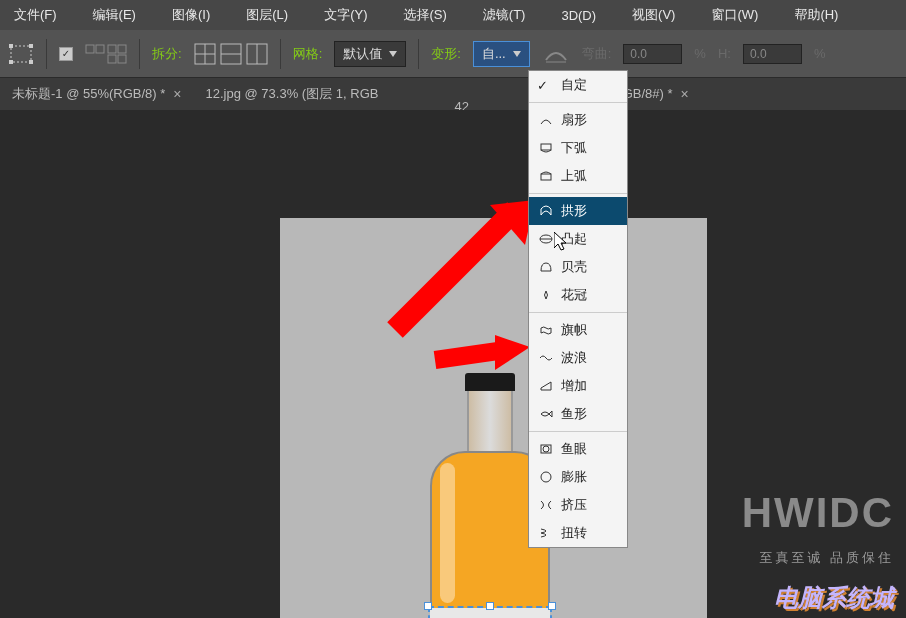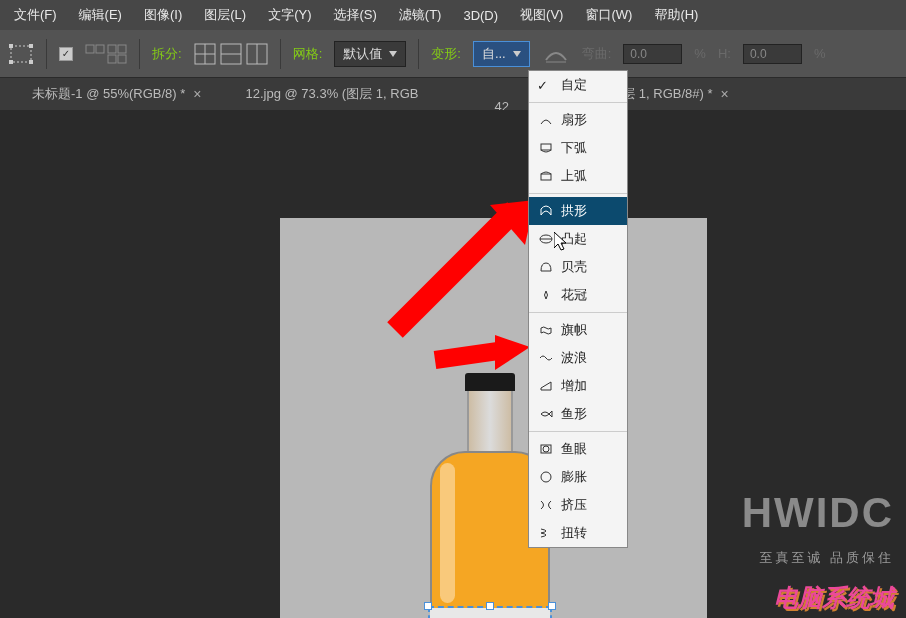--- a/index.html
+++ b/index.html
@@ -1,35 +1,35 @@
 <!DOCTYPE html>
 <html><head>
   <meta charset="utf-8">
   <style>
     * { margin: 0; padding: 0; box-sizing: border-box; font-family: "Microsoft YaHei", sans-serif; }
     body { width: 906px; height: 618px; background: #323232; overflow: hidden; position: relative; }
     
-    .menu-bar { height: 30px; background: #474747; display: flex; align-items: center; padding: 0 4px; gap: 2px; }
+    .menu-bar { height: 30px; background: #474747; display: flex; align-items: center; padding: 0 4px; gap: 16px; }
     .menu-item { color: #e8e8e8; font-size: 13px; padding: 4px 10px; cursor: pointer; }
     
     .options-bar { height: 48px; background: #535353; display: flex; align-items: center; padding: 0 8px; gap: 12px; border-bottom: 1px solid #2a2a2a; }
     .tool-icon { width: 26px; height: 26px; display: flex; align-items: center; justify-content: center; color: #ccc; }
     .checkbox { width: 14px; height: 14px; border: 1px solid #999; background: #ccc; display: flex; align-items: center; justify-content: center; font-size: 10px; color: #333; }
     .grid-icons { display: flex; gap: 2px; }
     .separator { width: 1px; height: 30px; background: #3a3a3a; }
     .label { color: #84cc16; font-size: 13px; }
     .split-icons { display: flex; gap: 4px; }
     .dropdown { background: #3a3a3a; color: #ddd; padding: 3px 8px; border: 1px solid #222; font-size: 13px; display: flex; align-items: center; gap: 7px; }
     .dropdown.selected { border: 1px solid #4a90d9; background: #2a5080; }
     .warp-icon { width: 28px; height: 24px; color: #888; }
     .disabled { color: #6a6a6a; }
     .input-field { background: #3a3a3a; color: #888; padding: 2px 6px; width: 59px; font-size: 12px; border: 1px solid #222; }
     
     .tabs-bar { height: 32px; background: #3a3a3a; display: flex; align-items: center; }
-    .tab { padding: 6px 12px; color: #bbb; font-size: 13px; display: flex; align-items: center; gap: 8px; background: #3a3a3a; margin-left: 20px; }
+    .tab { padding: 6px 12px; color: #bbb; font-size: 13px; display: flex; align-items: center; gap: 8px; background: #3a3a3a; }
     .tab.partial { padding-right: 4px; }
     .tab-close { font-size: 14px; color: #aaa; cursor: pointer; }
     
     .canvas-area { position: relative; width: 100%; height: 508px; background: #2a2a2a; }
     .canvas-image { position: absolute; left: 280px; top: 108px; width: 427px; height: 410px; background: #b8b8b8; }
     
     .bottle { position: absolute; left: 130px; top: 155px; width: 160px; height: 260px; }
     .bottle-cap { position: absolute; top: 0; left: 55px; width: 50px; height: 18px; background: #1a1a1a; border-radius: 3px 3px 0 0; }
     .bottle-neck { position: absolute; top: 18px; left: 57px; width: 46px; height: 60px; background: linear-gradient(to right, rgba(255,200,120,0.3), rgba(255,255,255,0.5), rgba(255,200,120,0.3)); border-left: 2px solid #999; border-right: 2px solid #999; }
     .bottle-body { position: absolute; top: 78px; left: 20px; width: 120px; height: 175px; background: #f5a623; border-radius: 35px 35px 12px 12px; border: 2px solid #888; }
@@ -46,21 +46,21 @@
     .warp-menu-item.selected { background: #0c4a6e; color: #fff; }
     .warp-menu-item .check { position: absolute; left: 8px; font-size: 13px; }
     .warp-menu-item .mi-icon { position: absolute; left: 10px; width: 14px; height: 12px; }
     .warp-menu-sep { height: 1px; background: #ccc; margin: 3px 0; }
     .cursor-arrow { position: absolute; left: 554px; top: 232px; z-index: 101; font-size: 16px; color: #000; }
     
     .watermark { position: absolute; right: 12px; bottom: 51px; text-align: right; }
     .wm-main { font-size: 42px; font-weight: bold; color: #8a8a8a; letter-spacing: 2px; }
     .wm-sub { font-size: 13px; color: #9a9a9a; margin-top: 12px; letter-spacing: 3px; }
     .wm-logo { position: absolute; right: 12px; bottom: 4px; }
-    .wm-logo-text { font-size: 24px; font-weight: bold; font-style: italic; color: #ec4899; text-shadow: 2px 2px 0 #d08030; }
+    .wm-logo-text { font-size: 24px; font-weight: bold; font-style: italic; color: #c4b5fd; text-shadow: 2px 2px 0 #d08030; }
   </style>
 </head>
 <body>
 
 <div class="menu-bar">
   <span class="menu-item">文件(F)</span>
   <span class="menu-item">编辑(E)</span>
   <span class="menu-item">图像(I)</span>
   <span class="menu-item">图层(L)</span>
   <span class="menu-item">文字(Y)</span>

